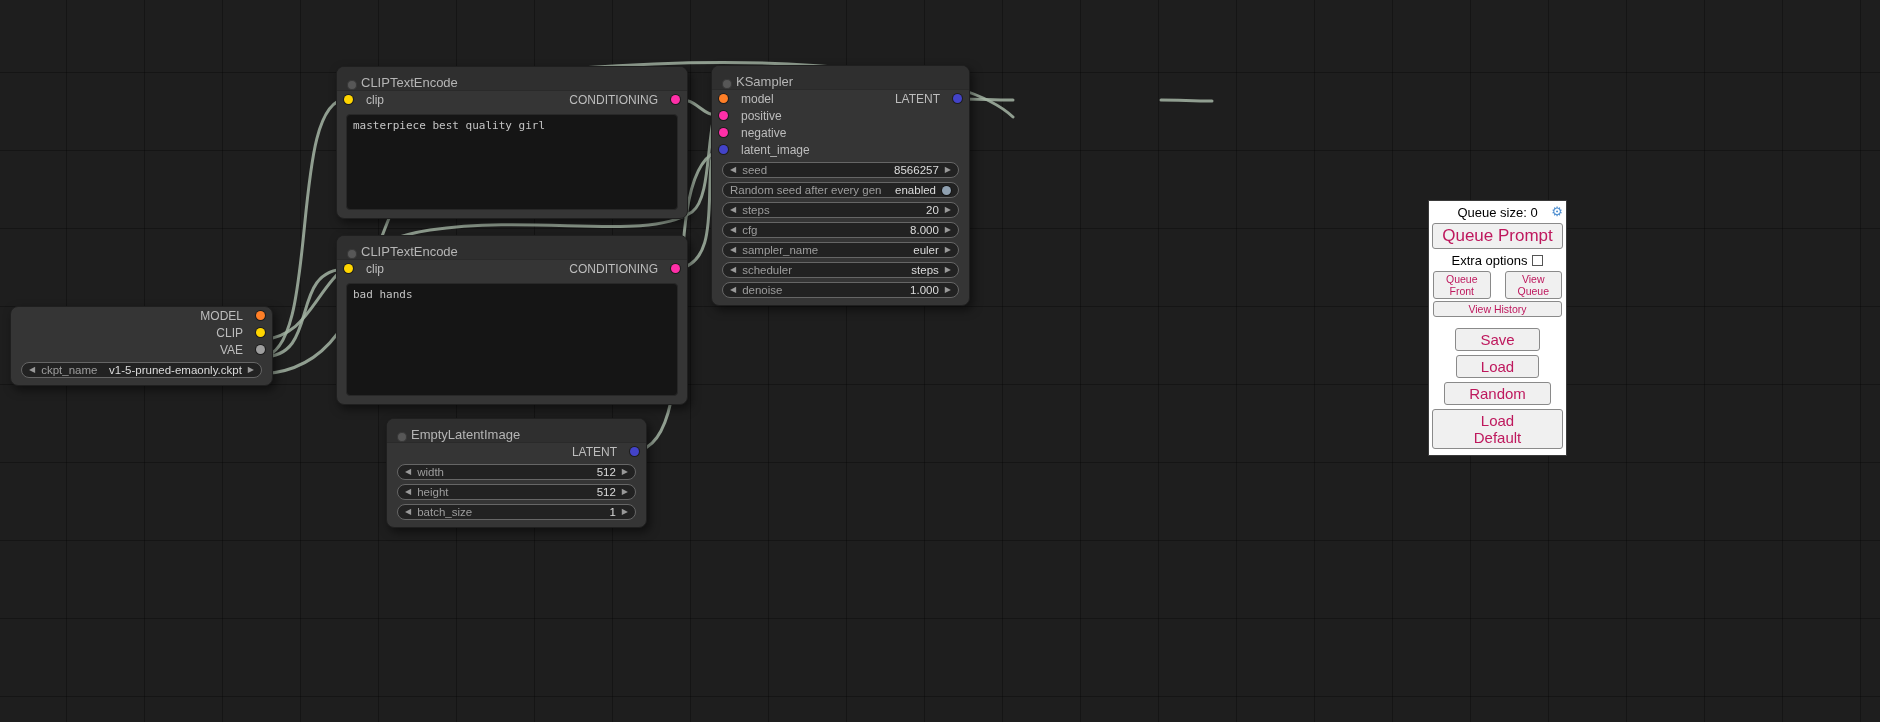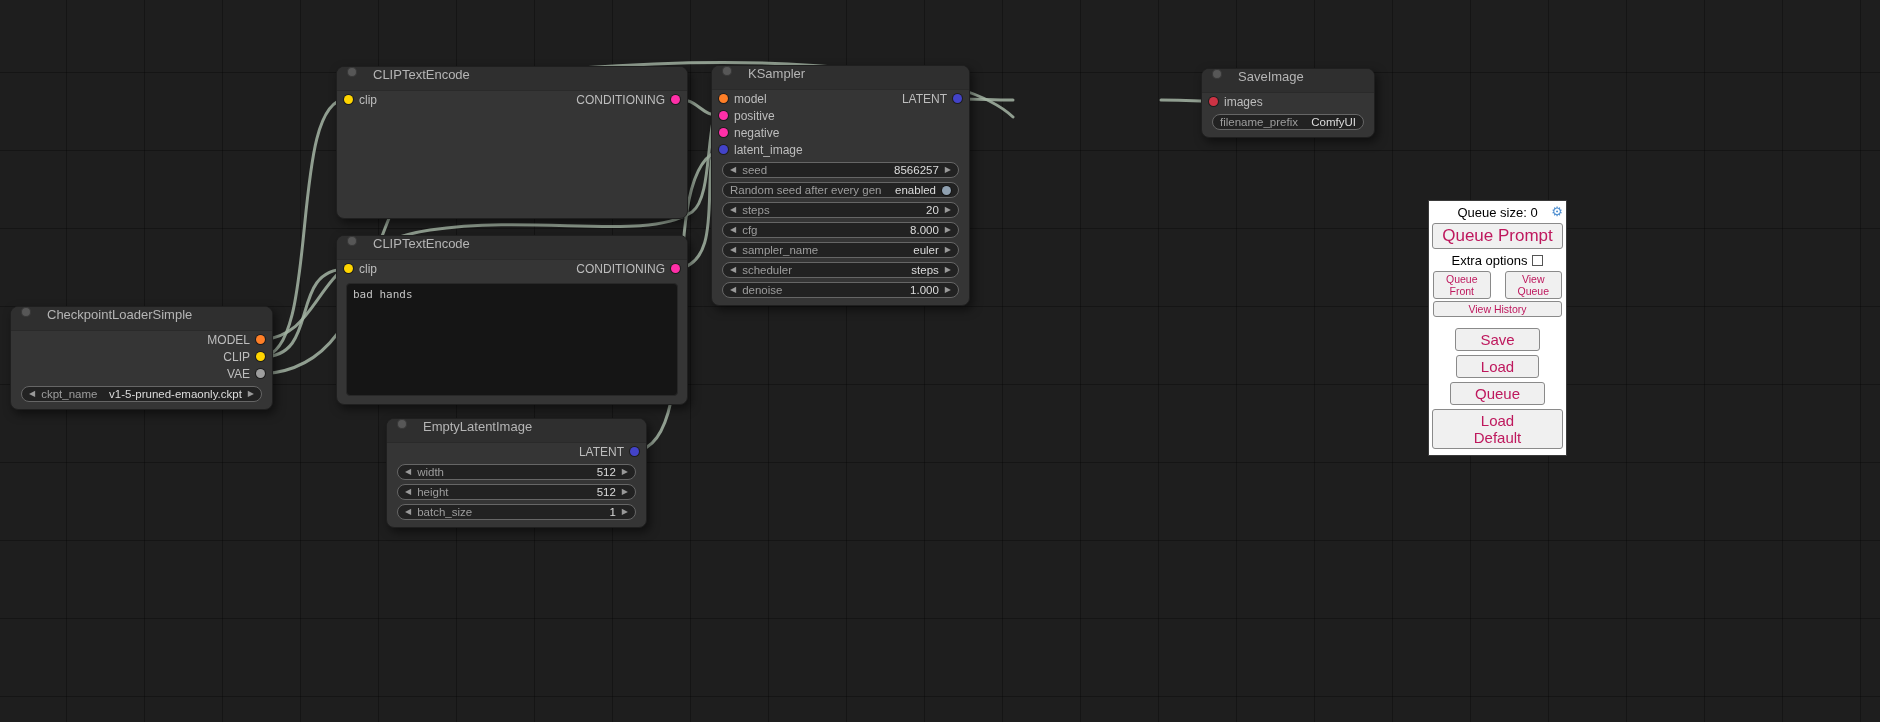--- a/index.html
+++ b/index.html
@@ -8,27 +8,27 @@
   .canvas{position:relative;width:1880px;height:722px;
     background-color:#1e1e1e;
     background-image:linear-gradient(rgba(0,0,0,.30) 1px,transparent 1px),
                      linear-gradient(90deg,rgba(0,0,0,.30) 1px,transparent 1px);
     background-size:78px 78px;background-position:-12px -6px}
   svg.links{position:absolute;left:0;top:0;width:1880px;height:722px;pointer-events:none;z-index:1}
   .links path{fill:none;stroke:currentColor;stroke-width:3;stroke-linecap:round;opacity:.85}
 
   .node{position:absolute;z-index:2;background:#353535;border:1px solid #1f1f1f;border-radius:8px;
     box-shadow:3px 4px 10px rgba(0,0,0,.5);color:#b8b8b8;padding-bottom:7px}
-  .node-title{height:24px;display:flex;align-items:flex-start;gap:16px;padding:0 10px;
+  .node-title{height:24px;display:flex;align-items:flex-end;gap:4px;padding:0 10px;
     background:#2f2f2f;border-bottom:1px solid #2a2a2a;border-radius:7px 7px 0 0;
     color:#b5b5b5;font-size:13px;white-space:nowrap}
   .title-dot{width:10px;height:10px;border-radius:50%;background:#575757;flex:0 0 auto;box-shadow:inset 0 0 0 1px rgba(0,0,0,.35)}
 
   .srow{display:flex;align-items:center;justify-content:space-between;height:17px;padding:0 7px}
-  .slot{display:flex;align-items:center;gap:6px;font-size:12px;color:#bdbdbd;white-space:nowrap}
+  .slot{display:flex;align-items:center;gap:13px;font-size:12px;color:#bdbdbd;white-space:nowrap}
   .dot{width:9px;height:9px;border-radius:50%;background:#888;box-shadow:0 0 0 1px rgba(0,0,0,.45);flex:0 0 auto}
   .spacer{flex:1}
 
   .widget{height:16px;margin:4px 10px 0;background:#222;border:1px solid #666;border-radius:9px;
     display:flex;align-items:center;gap:6px;padding:0 7px;font-size:11.5px;white-space:nowrap}
   .widget .arrow{color:#999;font-size:8px;line-height:1;flex:0 0 auto}
   .widget .wlabel{color:#9d9d9d;overflow:hidden;text-overflow:ellipsis}
   .widget .wvalue{margin-left:auto;color:#dcdcdc}
   .widget .tdot{width:9px;height:9px;border-radius:50%;flex:0 0 auto;box-shadow:0 0 0 1px rgba(0,0,0,.4)}
 
@@ -61,24 +61,20 @@
     <path d="M262,357 C322,357 287,269 347,269"></path>
     <path d="M262,374 C420,366 330,85 580,68 C800,52 965,72 1013,117"></path>
     <path d="M635,451 C711,445 650,162 722,150"></path>
     <path d="M677,99 C699,99 700,116 722,116"></path>
     <path d="M677,269 C730,262 695,160 722,133"></path>
     <path d="M959,99 C981,99 991,100 1013,100"></path>
     <path d="M1161,100 C1181,100 1191,101 1212,101"></path>
   </svg>
 
   <div class="node" style="left:10px;top:306px;width:263px">
-    <div class="node-title">
-      <span class="title-dot" style="background: rgb(87, 87, 87);"></span>
-      <span>CheckpointLoaderSimple</span>
-    </div>
     <div class="srow">
       <span class="spacer"></span>
       <span class="slot">
         <span>MODEL</span>
         <span class="dot" style="background: rgb(255, 127, 39);"></span>
       </span>
     </div>
     <div class="srow">
       <span class="spacer"></span>
       <span class="slot">
@@ -109,20 +105,21 @@
     <div class="srow">
       <span class="slot">
         <span class="dot" style="background: rgb(255, 213, 0);"></span>
         <span>clip</span>
       </span>
       <span class="slot">
         <span>CONDITIONING</span>
         <span class="dot" style="background: rgb(255, 47, 168);"></span>
       </span>
     </div>
+    <div class="node-text" style="top:47px;height:96px">masterpiece best quality girl</div>
   </div>
 
   <div class="node" style="left:336px;top:235px;width:352px;height:170px">
     <div class="node-title">
       <span class="title-dot" style="background: rgb(87, 87, 87);"></span>
       <span>CLIPTextEncode</span>
     </div>
     <div class="srow">
       <span class="slot">
         <span class="dot" style="background: rgb(255, 213, 0);"></span>
@@ -238,51 +235,35 @@
     </div>
     <div class="widget">
       <span class="arrow">◀</span>
       <span class="wlabel">denoise</span>
       <span class="wvalue">1.000</span>
       <span class="arrow">▶</span>
     </div>
   </div>
 
 
-  <div class="node" style="left:1201px;top:68px;width:174px">
-    <div class="node-title">
-      <span class="title-dot" style="background: rgb(87, 87, 87);"></span>
-      <span>SaveImage</span>
-    </div>
-    <div class="srow">
-      <span class="slot">
-        <span class="dot" style="background: rgb(204, 51, 68);"></span>
-        <span>images</span>
-      </span>
-    </div>
-    <div class="widget">
-      <span class="wlabel">filename_prefix</span>
-      <span class="wvalue">ComfyUI</span>
-    </div>
-  </div>
 
   <div class="menu">
     <div class="menu-header">
       <span>Queue size: 0</span>
       <span class="gear" style="color: rgb(79, 143, 208);">⚙</span>
     </div>
     <button class="btn btn-qp">Queue Prompt</button>
     <div class="extra">
       <span>Extra options</span>
       <span class="cb"></span>
     </div>
     <div class="btnrow">
       <button class="btn btn-sm">Queue Front</button>
       <button class="btn btn-sm">View Queue</button>
     </div>
     <button class="btn btn-wide">View History</button>
     <button class="btn btn-big">Save</button>
     <button class="btn btn-big">Load</button>
-    <button class="btn btn-big">Queue</button>
+    <button class="btn btn-big">Random</button>
     <button class="btn btn-big">Load Default</button>
   </div>
 
 </div>
 
 </body></html>

